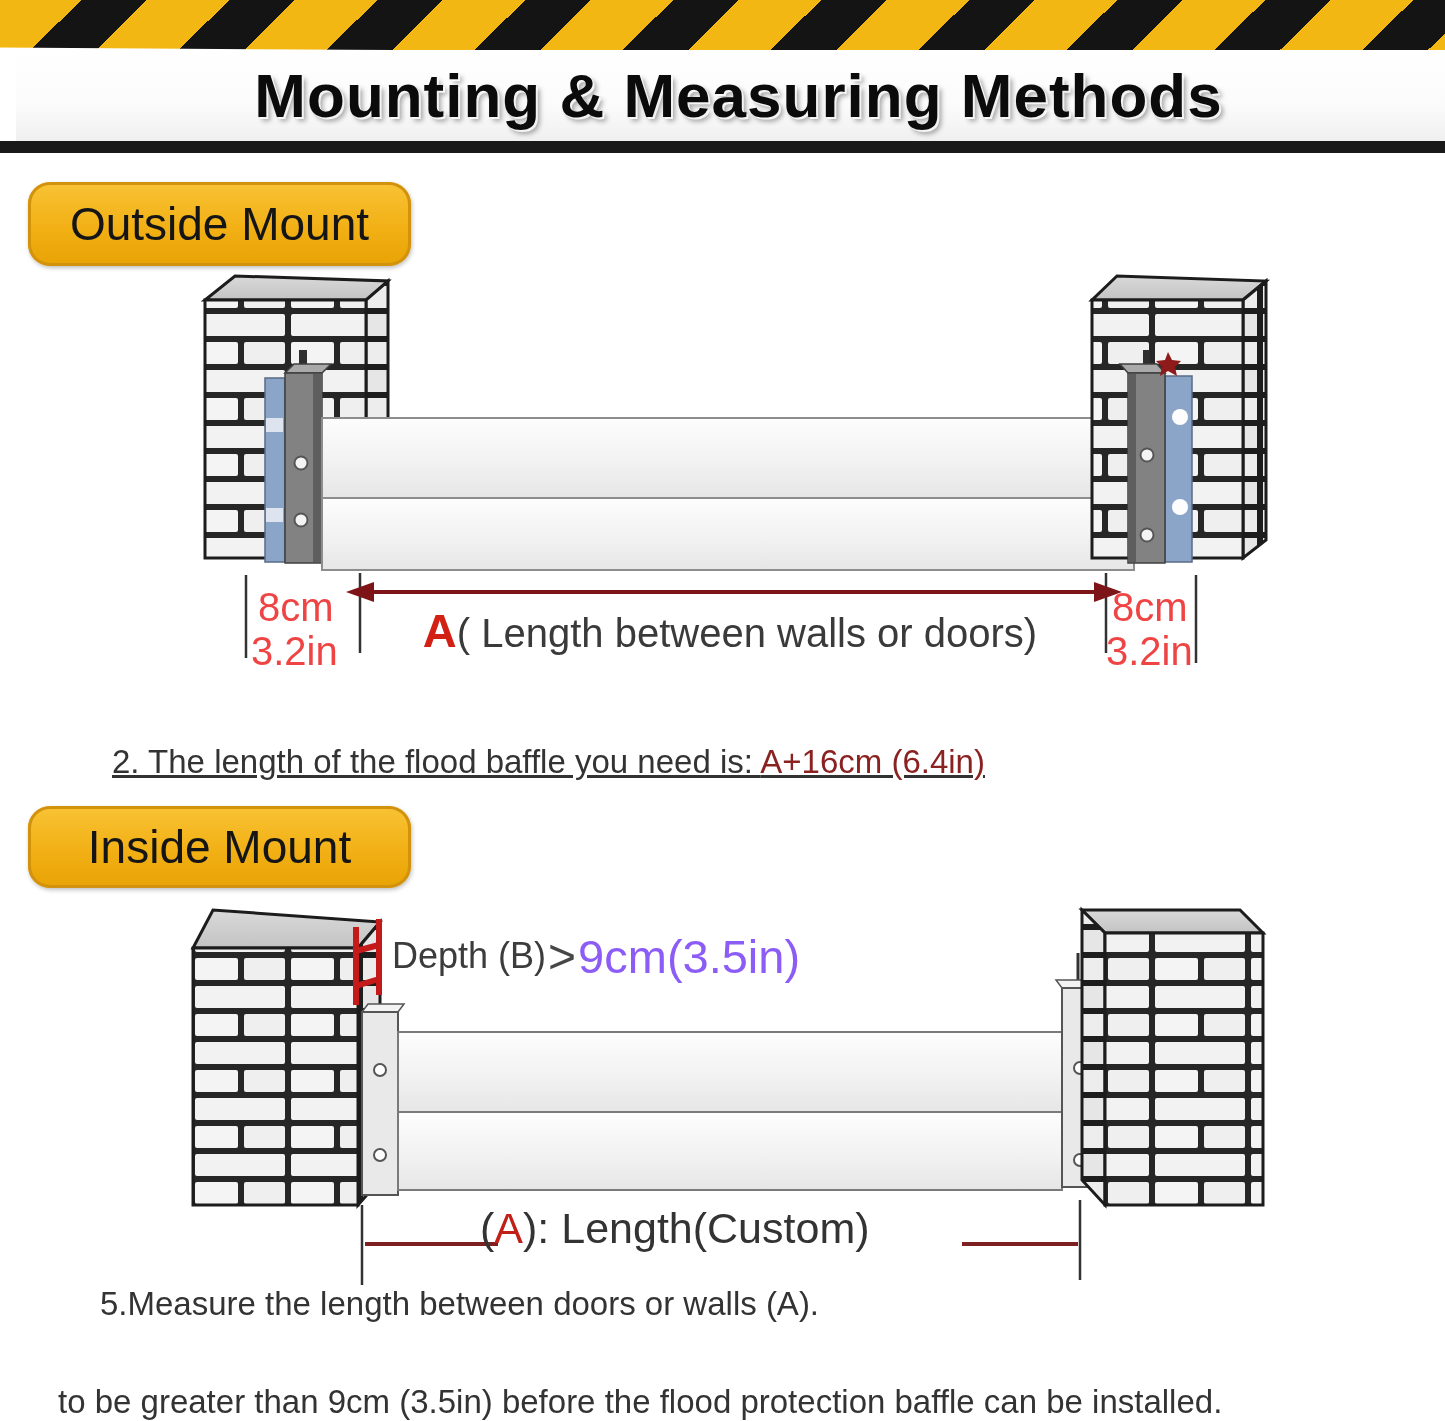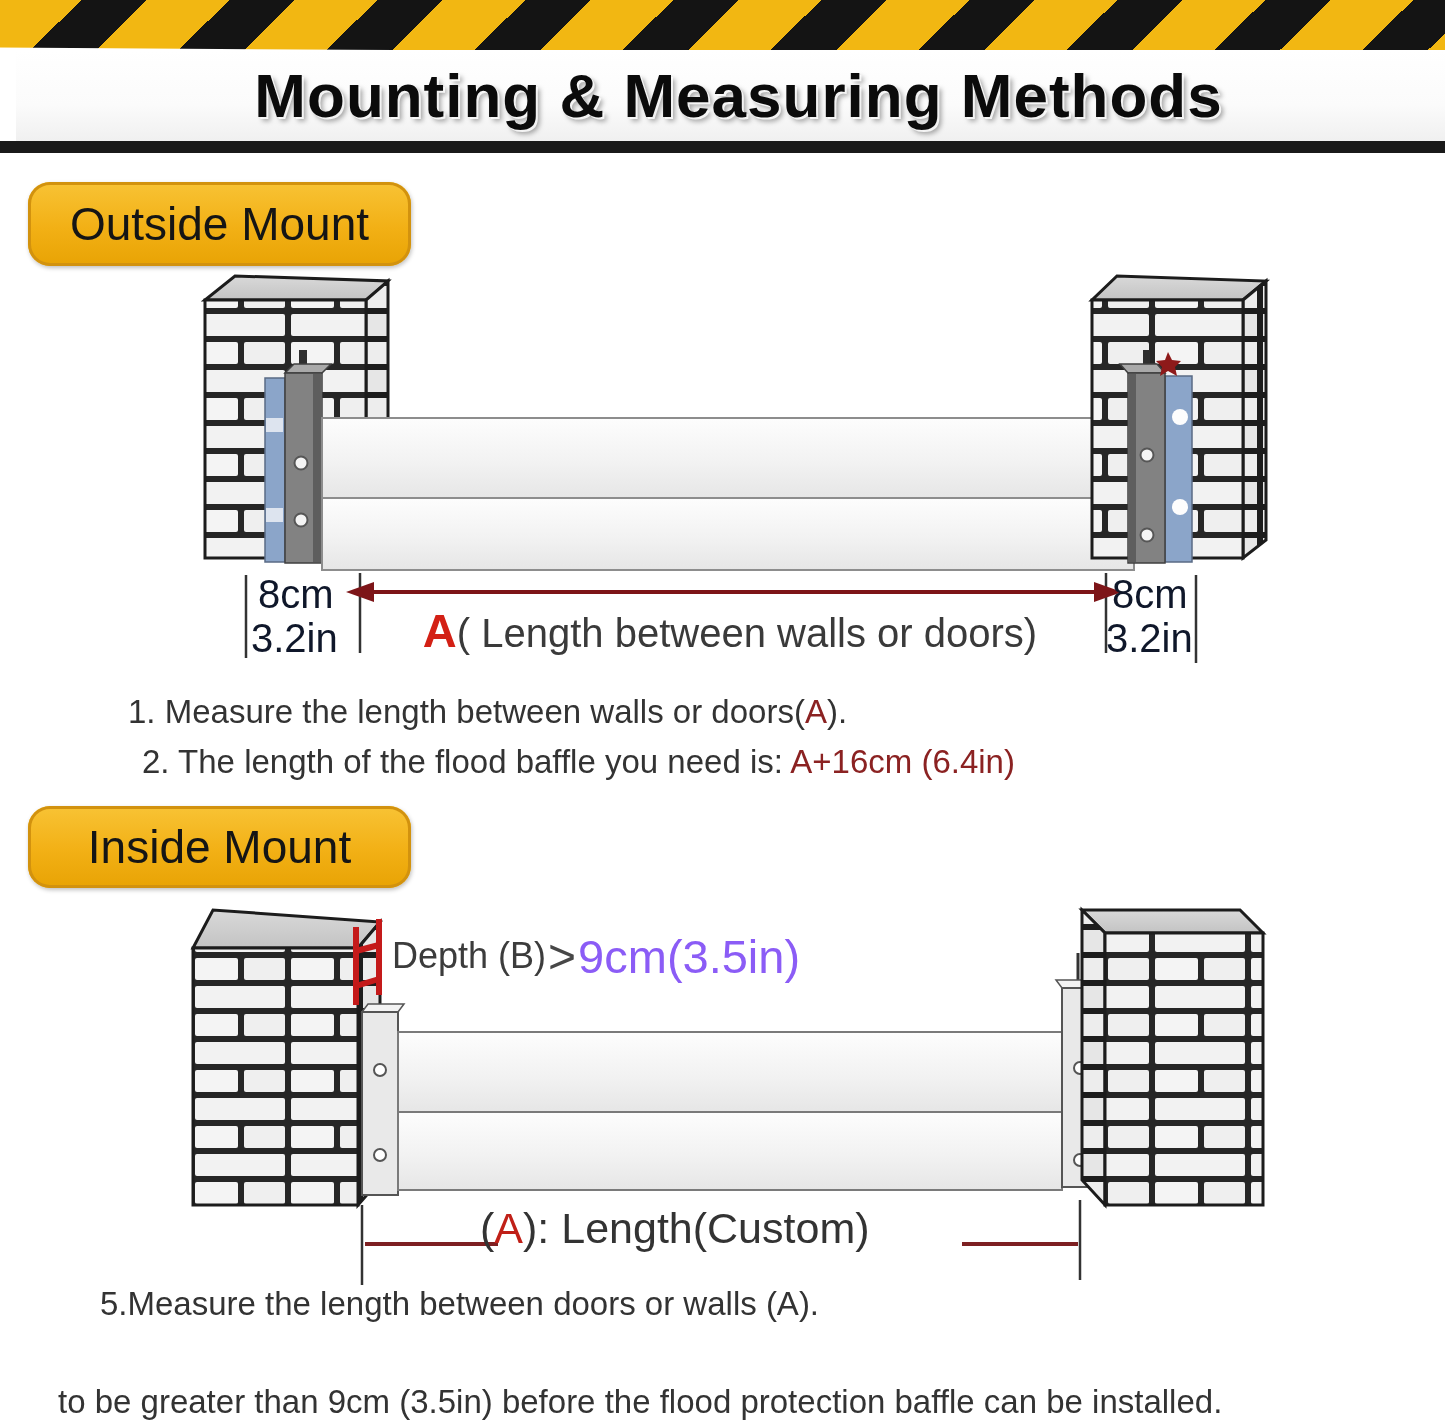--- a/index.html
+++ b/index.html
@@ -30,21 +30,21 @@
     background:linear-gradient(180deg,#f8c335 0%,#f2b015 55%,#e8a304 100%);
     box-shadow:inset 0 0 0 3px #d2920e, 1px 2px 4px rgba(0,0,0,.25);
     display:flex;align-items:center;justify-content:center;
     font-size:46px;color:#151515;
   }
   #badge-outside{top:182px;}
   #badge-inside{top:806px;height:82px;}
   
   #diagram-svg{position:absolute;top:255px;left:0;}
   
-  .meas{position:absolute;font-size:40px;color:#0f172a;white-space:nowrap;}
+  .meas{position:absolute;font-size:40px;color:#ef4444;white-space:nowrap;margin-top:13px;}
   .span-label{position:absolute;left:380px;top:603px;width:700px;text-align:center;white-space:nowrap;}
   .span-label .letter{font-size:47px;font-weight:bold;color:#d32015;}
   .span-label .rest{font-size:40px;color:#3a3a3a;text-align:right;}
   .step{position:absolute;font-size:33px;color:#333;white-space:nowrap;}
   .maroon{color:#8b2222;}
   .depth-note{position:absolute;left:392px;top:926px;height:60px;display:flex;align-items:center;white-space:nowrap;}
   .depth-note .lbl{font-size:36px;color:#3c3c3c;}
   .depth-note .gt{font-size:48px;color:#474747;margin:0 2px;}
   .depth-note .val{font-size:47px;color:#8b5cf6;}
   .length-note{position:absolute;left:480px;top:1204px;width:490px;text-align:left;font-size:43px;color:#333;white-space:nowrap;}
@@ -198,24 +198,21 @@
   </svg>
 
   <div class="meas" style="left:258px;top:572px;">8cm</div>
   <div class="meas" style="left:251px;top:616px;">3.2in</div>
   <div class="meas" style="left:1112px;top:572px;">8cm</div>
   <div class="meas" style="left:1106px;top:616px;">3.2in</div>
   <div class="span-label">
     <span class="letter">A</span><span class="rest">( Length between walls or doors)</span>
   </div>
 
-  <div class="step" style="left:128px;top:693px;">
-    <span>1. Measure the length between walls or doors(</span><span class="maroon">A</span><span>).</span>
-  </div>
-  <div class="step" style="left:142px;top:743px;">
+  <div class="step" style="left:112px;top:743px;text-decoration:underline;">
     <span>2. The length of the flood baffle you need is: </span><span class="maroon">A+16cm (6.4in)</span>
   </div>
 
   <div class="depth-note">
     <span class="lbl">Depth (B) </span>
     <span class="gt">&gt;</span>
     <span class="val">9cm(3.5in)</span>
   </div>
 
   <div class="length-note">

